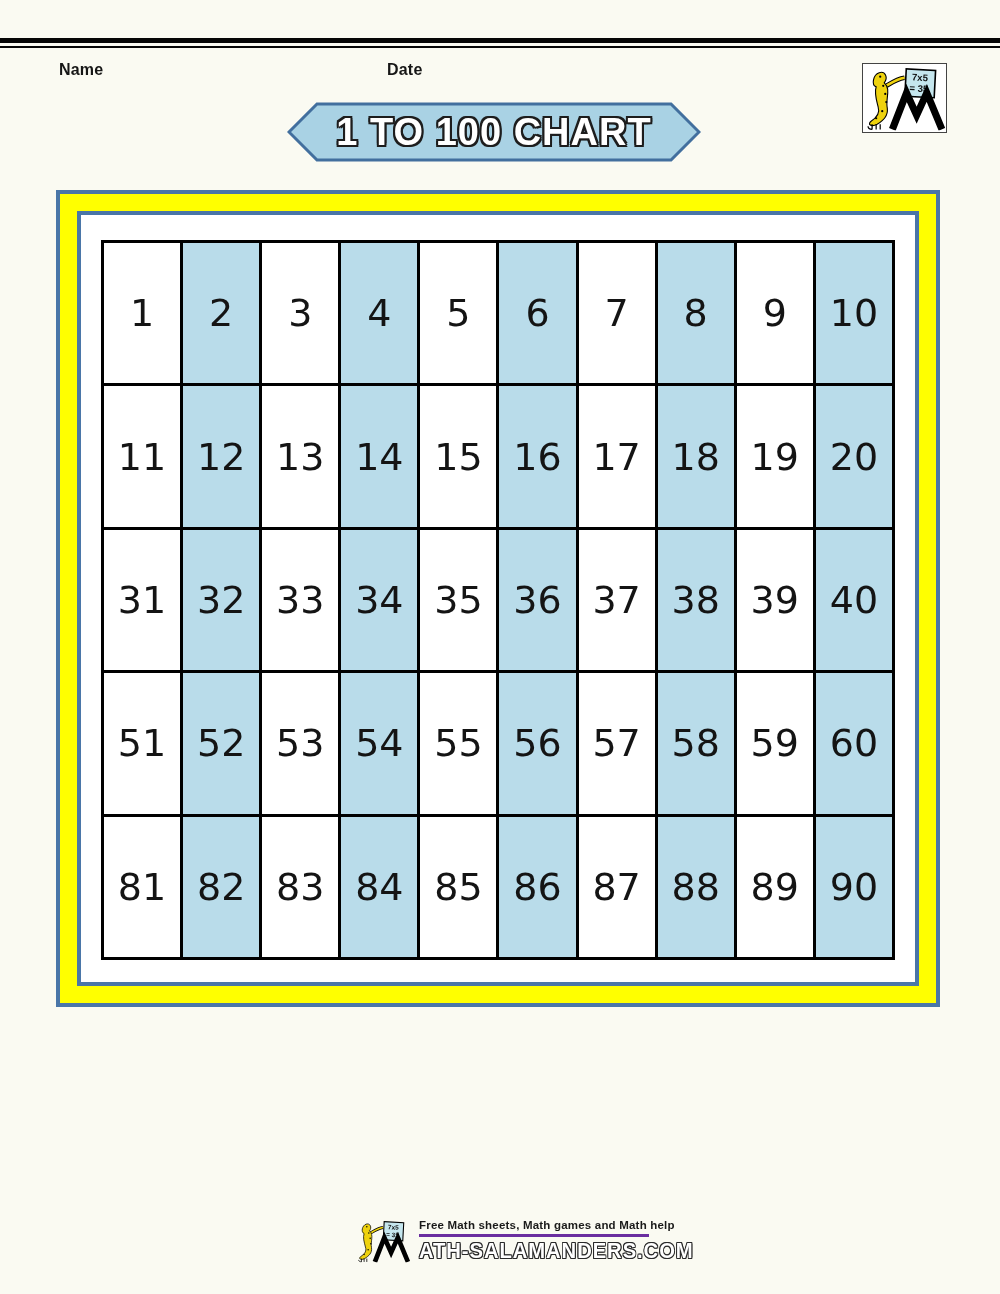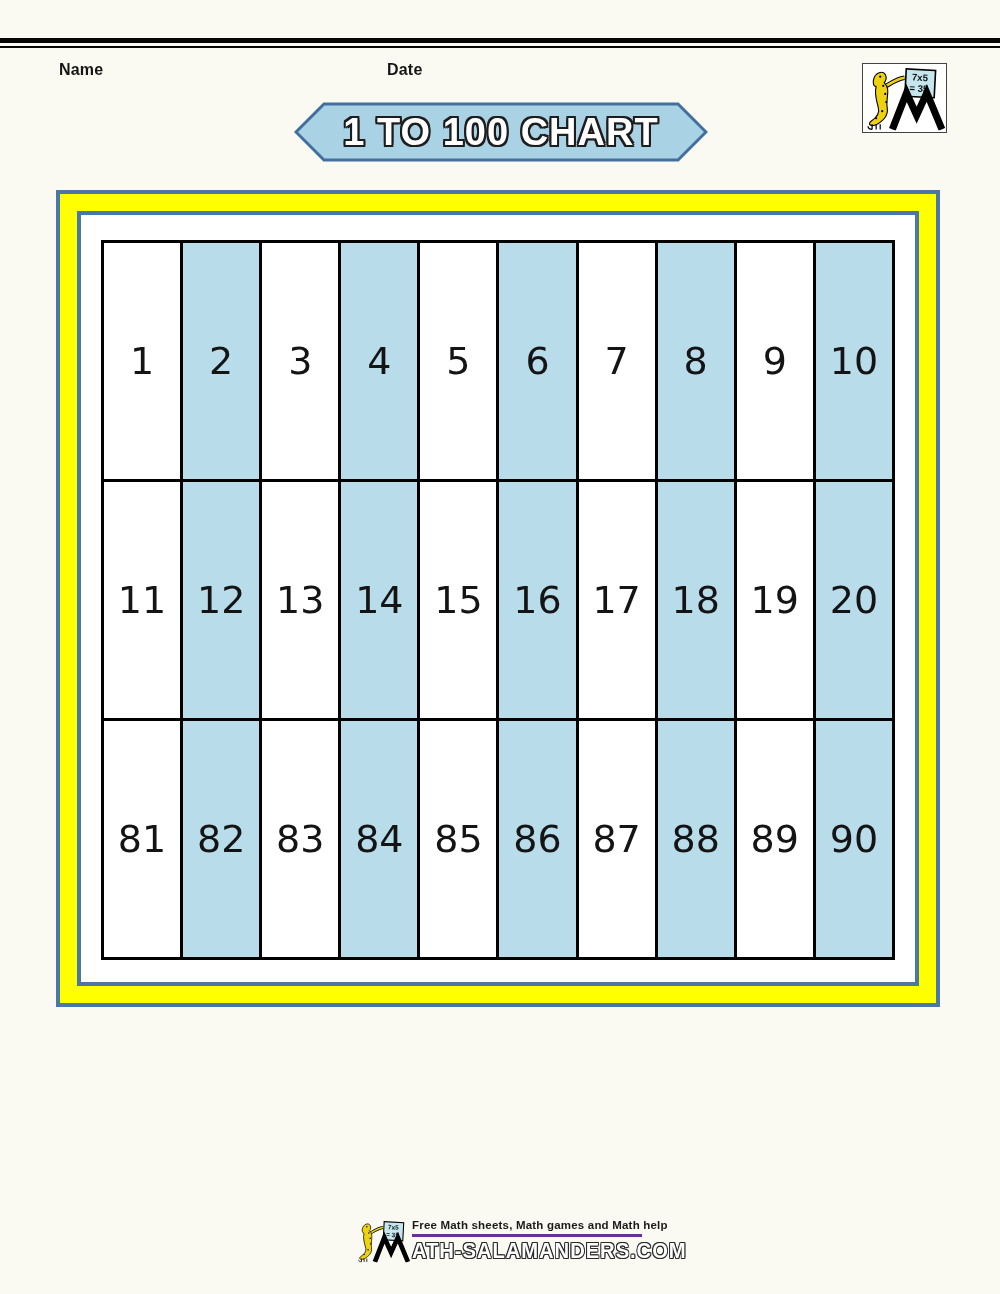--- a/index.html
+++ b/index.html
@@ -18,21 +18,21 @@
   .date-label { left:387px; }
 
   
   .corner-logo {
     position:absolute; left:862px; top:63px; width:85px; height:70px;
     background:#ffffff; border:1px solid #444; padding:1px;
   }
   .corner-logo svg { width:100%; height:100%; }
 
   
-  .banner { position:absolute; left:294px; top:101px; width:414px; height:62px; }
+  .banner { position:absolute; left:287px; top:101px; width:414px; height:62px; }
   .banner svg { position:absolute; inset:0; width:100%; height:100%; }
   .banner-text {
     position:absolute; inset:0; display:flex; align-items:center; justify-content:center;
     font-size:38px; font-weight:bold; letter-spacing:1px; color:#ffffff;
     text-shadow:
       -2px -2px 0 #1d1d1d, 2px -2px 0 #1d1d1d, -2px 2px 0 #1d1d1d, 2px 2px 0 #1d1d1d,
       -2px 0 0 #1d1d1d, 2px 0 0 #1d1d1d, 0 -2px 0 #1d1d1d, 0 2px 0 #1d1d1d;
   }
 
   
@@ -50,21 +50,21 @@
     border:3px solid #000;
     text-align:center; vertical-align:middle;
     font-family:"DejaVu Sans", sans-serif;
     font-size:38px; color:#141414; background:#ffffff;
   }
   table.grid td.hl { background:#b9dcea; }
 
   
   .footer { position:absolute; left:356px; top:1214px; display:flex; align-items:flex-start; }
   .footer-logo { width:54px; height:48px; margin-top:3px; flex:none; }
-  .footer-col { display:flex; flex-direction:column; margin-left:2px; }
+  .footer-col { display:flex; flex-direction:column; margin-left:9px; }
   .footer-tagline { font-size:11.5px; font-weight:bold; color:#1a1a1a; letter-spacing:0.2px; padding-top:5px; }
   .footer-rule { height:3px; width:230px; background:#6a2ea0; margin:3px 0 1px 0; }
   .footer-site {
     font-size:22px; font-weight:bold; letter-spacing:1px; color:#ffffff;
     transform:scaleX(0.92); transform-origin:left center; white-space:nowrap;
     text-shadow:
       -1px -1px 0 #2a2a2a, 1px -1px 0 #2a2a2a, -1px 1px 0 #2a2a2a, 1px 1px 0 #2a2a2a,
       -1px 0 0 #2a2a2a, 1px 0 0 #2a2a2a, 0 -1px 0 #2a2a2a, 0 1px 0 #2a2a2a;
   }
 </style>
@@ -139,20 +139,44 @@
               <td>13</td>
               <td class="hl">14</td>
               <td>15</td>
               <td class="hl">16</td>
               <td>17</td>
               <td class="hl">18</td>
               <td>19</td>
               <td class="hl">20</td>
             </tr>
             <tr>
+              <td>31</td>
+              <td class="hl">32</td>
+              <td>33</td>
+              <td class="hl">34</td>
+              <td>35</td>
+              <td class="hl">36</td>
+              <td>37</td>
+              <td class="hl">38</td>
+              <td>39</td>
+              <td class="hl">40</td>
+            </tr>
+            <tr>
+              <td>51</td>
+              <td class="hl">52</td>
+              <td>53</td>
+              <td class="hl">54</td>
+              <td>55</td>
+              <td class="hl">56</td>
+              <td>57</td>
+              <td class="hl">58</td>
+              <td>59</td>
+              <td class="hl">60</td>
+            </tr>
+            <tr>
               <td>81</td>
               <td class="hl">82</td>
               <td>83</td>
               <td class="hl">84</td>
               <td>85</td>
               <td class="hl">86</td>
               <td>87</td>
               <td class="hl">88</td>
               <td>89</td>
               <td class="hl">90</td>

